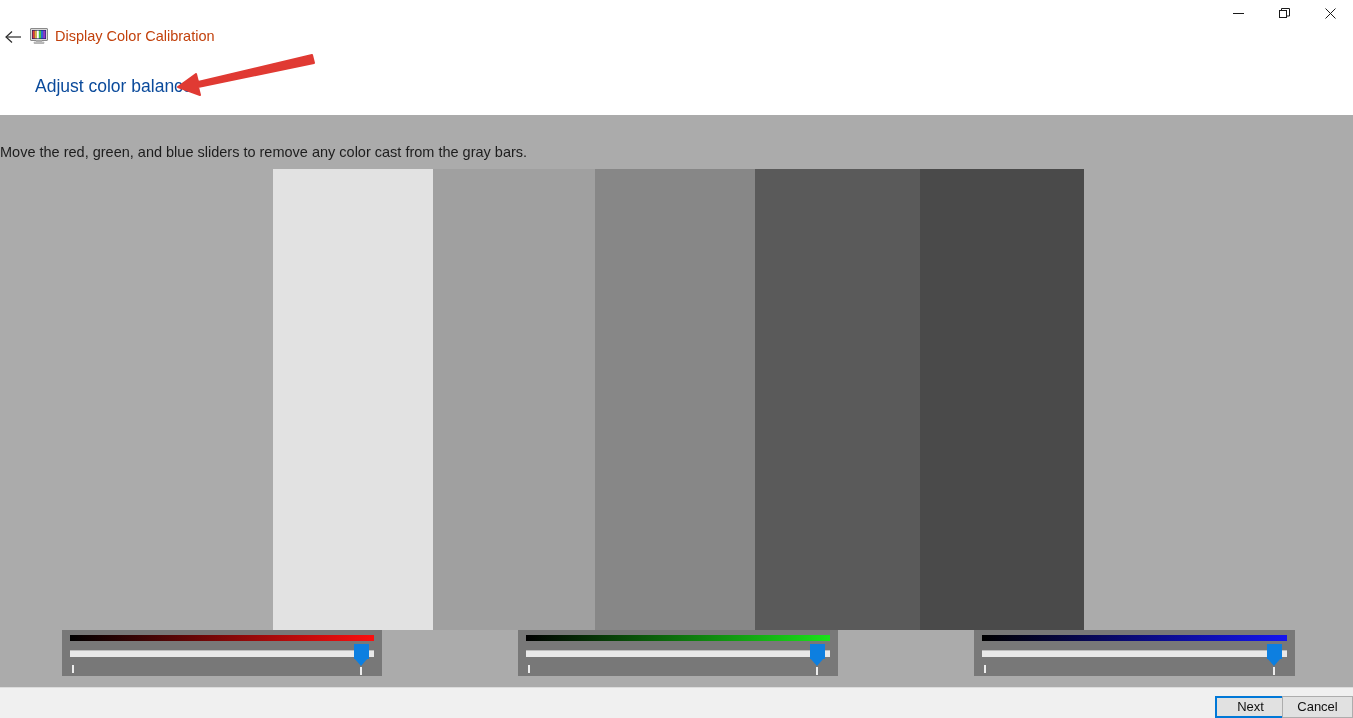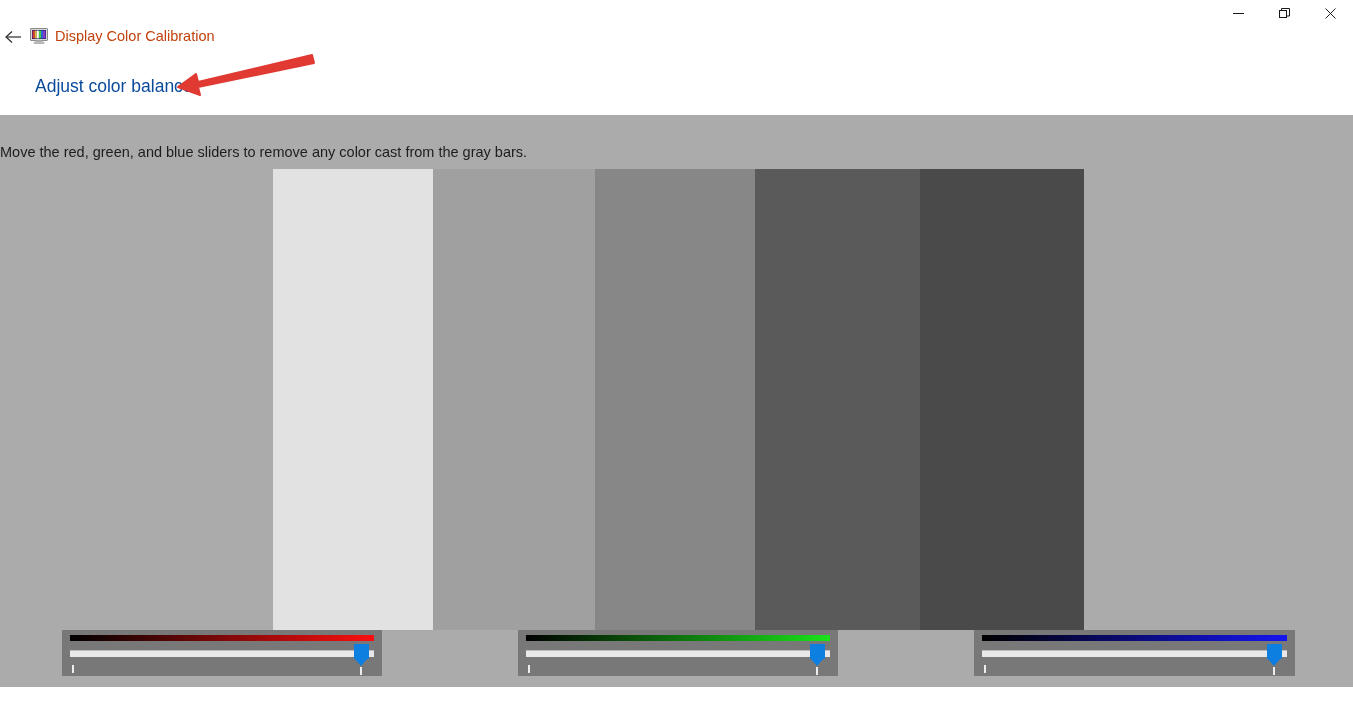--- a/index.html
+++ b/index.html
@@ -313,14 +313,18 @@
       <div class="tick-left"></div>
       <div class="thumb" id="thumb-2" style="left: 293.3px;">
         <div class="thumb-body"></div>
         <div class="thumb-point"></div>
         <div class="thumb-tick"></div>
       </div>
     </div>
 
   </div>
 
+  <div class="footer">
+    <button class="btn btn-next">Next</button>
+    <button class="btn btn-cancel">Cancel</button>
+  </div>
 
 </div>
 
 </body></html>

